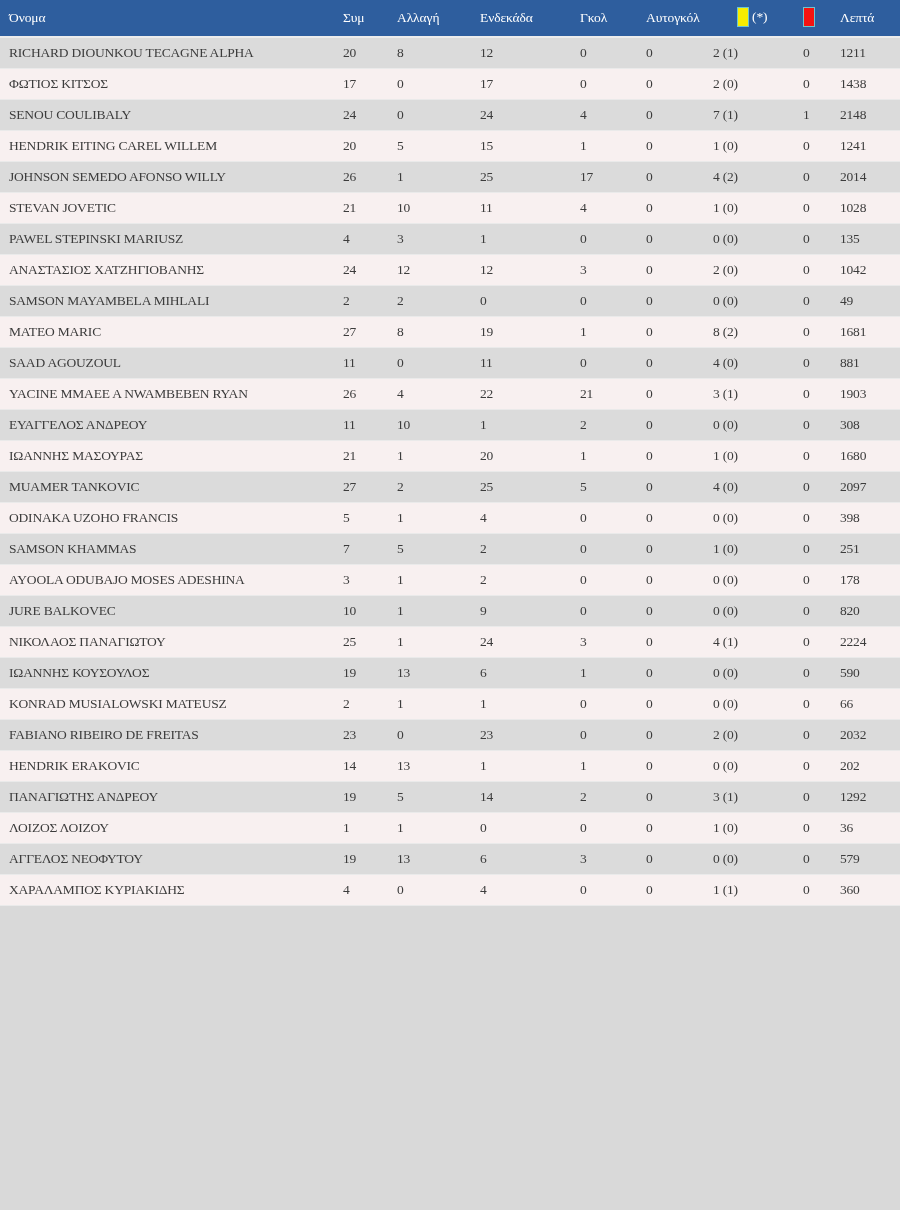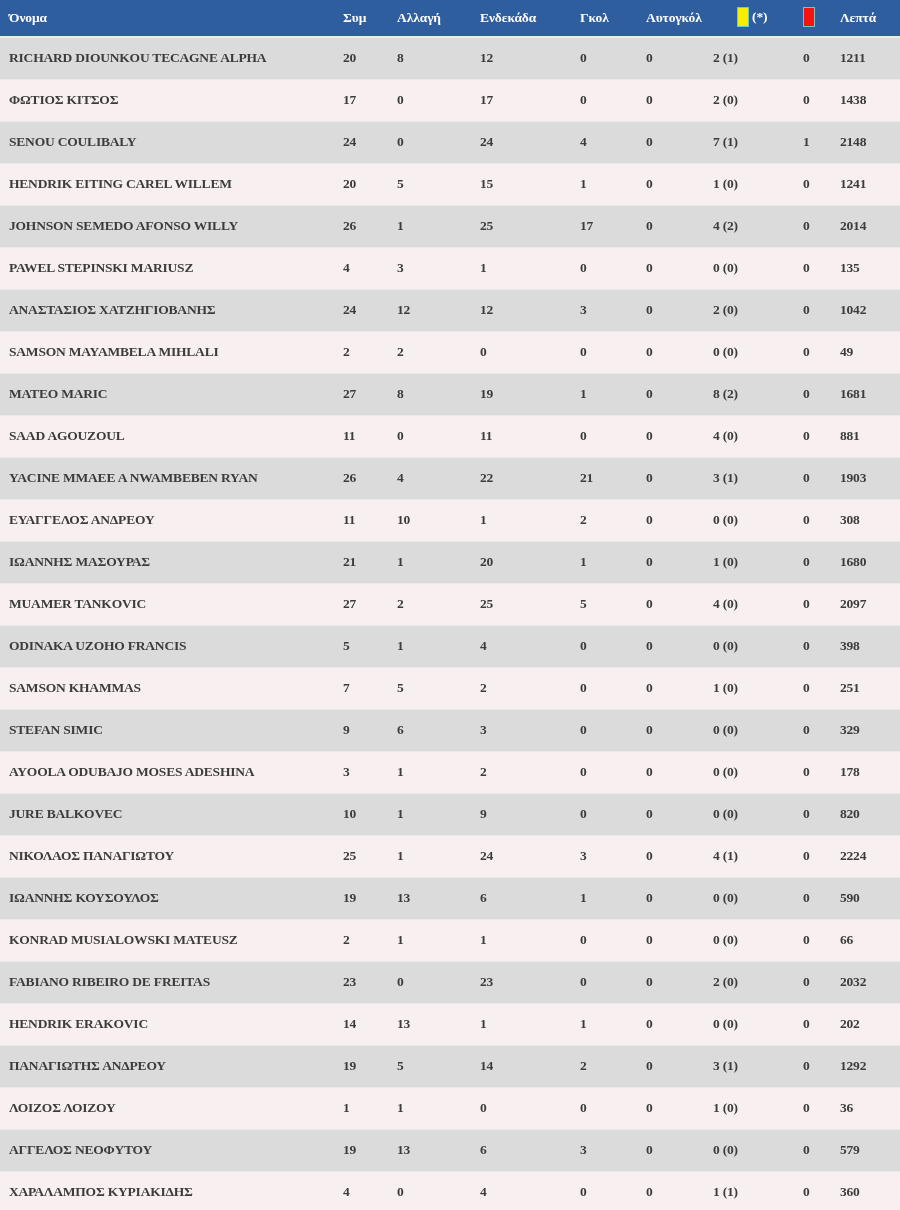--- a/index.html
+++ b/index.html
@@ -26,34 +26,33 @@
   col.c-yellow  { width: 90px; }
   col.c-red     { width: 37px; }
   col.c-min     { width: 60px; }
 
   thead tr {
     height: 37px;
   }
   thead th {
     background: #2e5e9e;
     color: #ffffff;
-    font-weight: bold;
+    font-weight: normal;
     font-size: 13.5px;
     text-align: left;
     padding: 0;
     letter-spacing: -0.1px;
     border-bottom: 2px solid #ececec;
     white-space: nowrap;
   }
   thead th.col-name { padding-left: 9px; }
   thead th.col-yellow { padding-left: 24px; }
 
   tbody tr {
-    height: 42px;
-    font-weight: bold;
+    height: 31px;
   }
   tbody tr:nth-child(odd)  td { background: #dbdbdb; }
   tbody tr:nth-child(even) td { background: #f8f0f0; }
   tbody td {
     font-size: 13.5px;
     color: #3c3c3c;
     padding: 0;
     text-align: left;
     letter-spacing: -0.2px;
     white-space: nowrap;
@@ -154,20 +153,31 @@
         <td class="col-sym">26</td>
         <td class="col-sub">1</td>
         <td class="col-eleven">25</td>
         <td class="col-goals">17</td>
         <td class="col-own">0</td>
         <td class="col-yellow">4 (2)</td>
         <td class="col-red">0</td>
         <td class="col-min">2014</td>
       </tr>
       <tr>
+        <td class="col-name">STEVAN JOVETIC</td>
+        <td class="col-sym">21</td>
+        <td class="col-sub">10</td>
+        <td class="col-eleven">11</td>
+        <td class="col-goals">4</td>
+        <td class="col-own">0</td>
+        <td class="col-yellow">1 (0)</td>
+        <td class="col-red">0</td>
+        <td class="col-min">1028</td>
+      </tr>
+      <tr>
         <td class="col-name">PAWEL STEPINSKI MARIUSZ</td>
         <td class="col-sym">4</td>
         <td class="col-sub">3</td>
         <td class="col-eleven">1</td>
         <td class="col-goals">0</td>
         <td class="col-own">0</td>
         <td class="col-yellow">0 (0)</td>
         <td class="col-red">0</td>
         <td class="col-min">135</td>
       </tr>
@@ -275,31 +285,20 @@
         <td class="col-sym">7</td>
         <td class="col-sub">5</td>
         <td class="col-eleven">2</td>
         <td class="col-goals">0</td>
         <td class="col-own">0</td>
         <td class="col-yellow">1 (0)</td>
         <td class="col-red">0</td>
         <td class="col-min">251</td>
       </tr>
       <tr>
-        <td class="col-name">STEFAN SIMIC</td>
-        <td class="col-sym">9</td>
-        <td class="col-sub">6</td>
-        <td class="col-eleven">3</td>
-        <td class="col-goals">0</td>
-        <td class="col-own">0</td>
-        <td class="col-yellow">0 (0)</td>
-        <td class="col-red">0</td>
-        <td class="col-min">329</td>
-      </tr>
-      <tr>
         <td class="col-name">AYOOLA ODUBAJO MOSES ADESHINA</td>
         <td class="col-sym">3</td>
         <td class="col-sub">1</td>
         <td class="col-eleven">2</td>
         <td class="col-goals">0</td>
         <td class="col-own">0</td>
         <td class="col-yellow">0 (0)</td>
         <td class="col-red">0</td>
         <td class="col-min">178</td>
       </tr>

